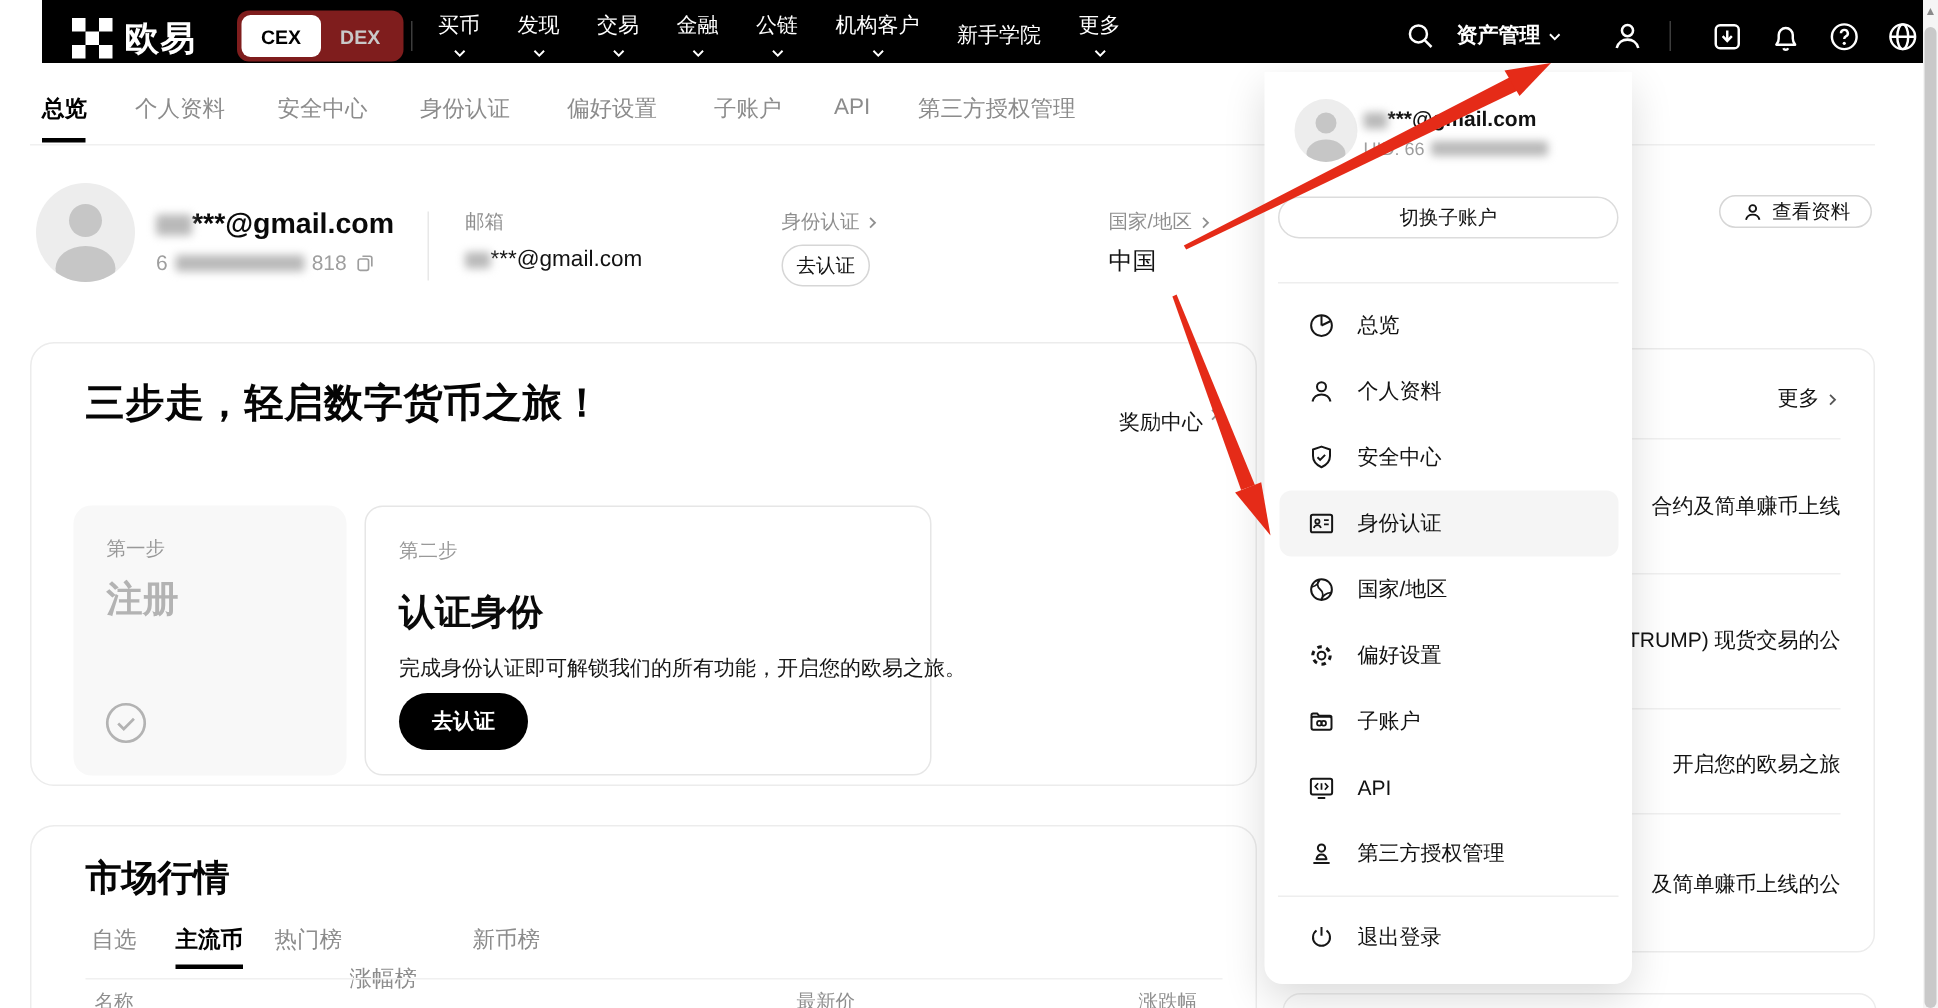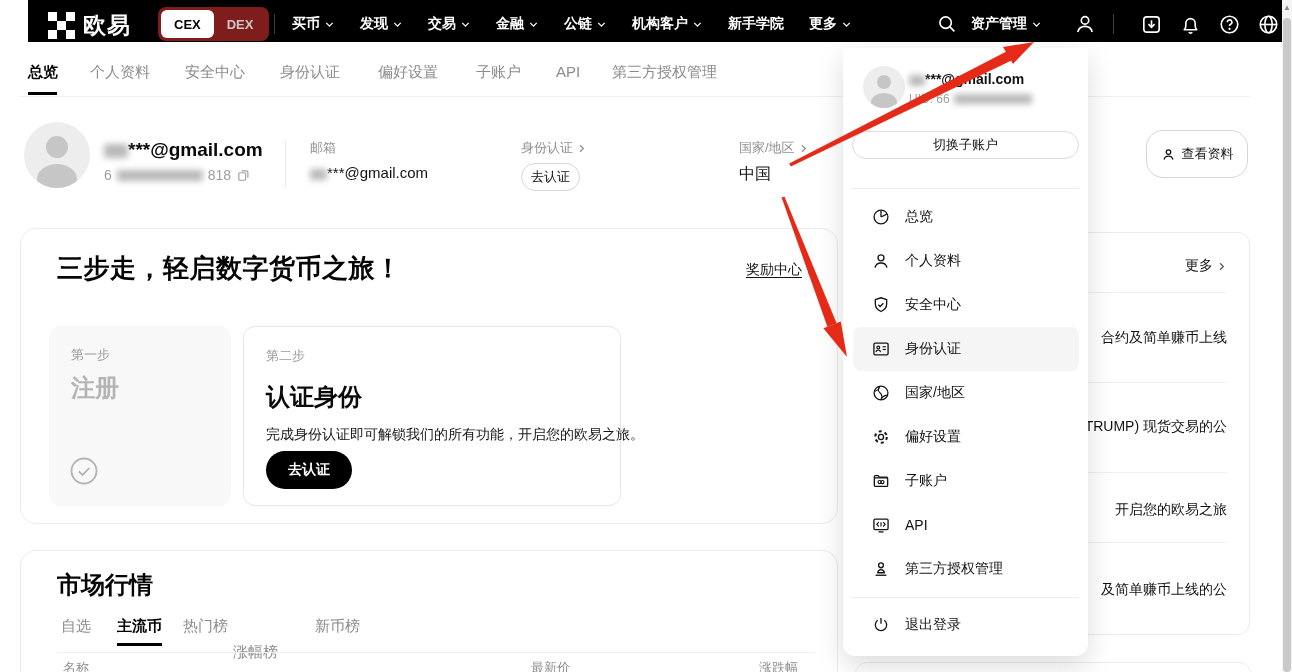--- a/index.html
+++ b/index.html
@@ -13,21 +13,21 @@
   .brand-wrap { position:absolute; left:20px; top:10px; display:flex; align-items:center; gap:8px; }
   .logo-grid { width:27px; height:27px; display:grid; grid-template-columns:repeat(3,1fr); grid-template-rows:repeat(3,1fr); }
   .logo-grid i { background:transparent; }
   .logo-grid i.on { background:#fff; }
   .brand-name { color:#fff; font-size:23px; font-weight:bold; letter-spacing:1px; }
   .cexdex { position:absolute; left:130px; top:7px; height:34px; background:#7f1d1d; border-radius:8px; display:flex; align-items:center; padding:3px; }
   .cexdex .seg { height:28px; padding:0 13px; display:flex; align-items:center; font-size:13px; font-weight:bold; border-radius:6px; color:#c9c9c9; }
   .cexdex .seg.sel { background:#fff; color:#000; }
   .nav-sep { position:absolute; top:14px; width:1px; height:20px; background:#3d3d3d; }
   .topmenu { position:absolute; left:264px; top:0; height:48px; display:flex; align-items:center; gap:25px; }
-  .topmenu .mi { display:flex; align-items:center; gap:4px; color:#fff; font-size:14px; font-weight:700; white-space:nowrap; cursor:pointer; }
+  .topmenu .mi { display:flex; align-items:center; gap:4px; color:#fff; font-size:14px; font-weight:400; white-space:nowrap; cursor:pointer;flex-direction:column; }
   .mi .chev { color:#fff; }
   .nav-right-item { position:absolute; top:0; height:48px; display:flex; align-items:center; color:#fff; }
   .assets { font-size:14px; font-weight:600; gap:4px; }
   .nav-icon { color:#fff; }
 
   
   .subnav { position:absolute; left:20px; top:48px; width:1230px; height:49px; border-bottom:1px solid #f0f0f0; z-index:1; }
   .subnav .tab { position:absolute; top:15px; font-size:15px; color:#8c8c8c; white-space:nowrap; cursor:pointer; }
   .subnav .tab.active { color:#000; font-weight:bold; }
   .tab-underline { position:absolute; left:8px; top:44px; width:29px; height:3px; background:#000; }
@@ -41,22 +41,22 @@
   .uid-line { position:absolute; left:104px; top:167px; font-size:14px; color:#9e9e9e; display:flex; align-items:center; gap:5px; }
   .v-div { position:absolute; width:1px; background:#e8e8e8; }
   .f-label { font-size:13px; color:#8f8f8f; display:flex; align-items:center; gap:3px; }
   .f-value { font-size:15px; color:#121212; margin-top:7px; }
   .pill-btn { display:inline-flex; align-items:center; justify-content:center; border:1px solid #d6d6d6; border-radius:15px; background:#fff; font-size:13px; color:#121212; cursor:pointer; }
 
   
   .card { position:absolute; background:#fff; border:1px solid #ececec; border-radius:16px; }
   .ob-title { position:absolute; left:36px; top:22px; font-size:26px; font-weight:bold; color:#050505; letter-spacing:0.5px; }
   .reward { position:absolute; right:22px; top:32px; font-size:14px; color:#121212; display:flex; align-items:center; gap:2px; cursor:pointer; }
-  .reward .lbl { text-decoration:underline; text-underline-offset:3px; }
-  .step { position:absolute; top:97px; height:180px; border-radius:12px; background:#f8f8f8; padding:20px 22px; }
+  .reward .lbl { text-underline-offset:3px;margin-top:12px; }
+  .step { position:absolute; top:108px; height:180px; border-radius:12px; background:#f8f8f8; padding:20px 22px; }
   .step.mid { background:#fff; border:1px solid #e6e6e6; }
   .step .tag { font-size:13px; color:#999; }
   .step .stitle { font-size:24px; font-weight:bold; margin-top:8px; color:#b3b3b3; }
   .step.mid .stitle { color:#0a0a0a;margin-top:16px; }
   .step .sdesc { font-size:14px; color:#161616; margin-top:13px; white-space:nowrap; }
   .black-pill { position:absolute; left:22px; bottom:16px; background:#000; color:#fff; font-size:14px; font-weight:600; border-radius:20px; padding:10px 22px; cursor:pointer; }
   .done-icon { position:absolute; left:20px; bottom:20px; color:#b3b3b3; }
 
   .mk-title { position:absolute; left:36px; top:18px; font-size:24px; font-weight:bold; color:#050505; }
   .mk-tab { position:absolute; top:66px; font-size:15px; color:#8c8c8c; cursor:pointer; }
@@ -257,21 +257,21 @@
 <div class="abs" style="left:739px; top:139px;">
   <div class="f-label">
       <span>国家/地区</span>
     <svg width="11" height="11" viewBox="0 0 12 12">
         <path d="M4.4 2.5 L8 6 L4.4 9.5" fill="none" stroke="#8f8f8f" stroke-width="1.3"></path>
       </svg>
   </div>
   <div class="f-value" style="font-size:16px;">中国</div>
 </div>
 
-<div class="pill-btn abs" style="left:1146px; top:130px; width:102px; height:48px; border-radius:17px; gap:6px;">
+<div class="pill-btn abs" style="left:1146px; top:130px; width:102px; height:22px; border-radius:17px; gap:6px;">
   <svg width="15" height="15" viewBox="0 0 24 24">
       <circle cx="12" cy="8" r="3.6" fill="none" stroke="#121212" stroke-width="2"></circle>
       <path d="M4.8 20c.9-3.6 3.9-5.5 7.2-5.5s6.3 1.9 7.2 5.5" fill="none" stroke="#121212" stroke-width="2"></path>
     </svg>
   <span>查看资料</span>
 </div>
 
 <div class="card" style="left:20px; top:228px; width:818px; height:296px;">
   <div class="ob-title">三步走，轻启数字货币之旅！</div>
   <div class="reward">

